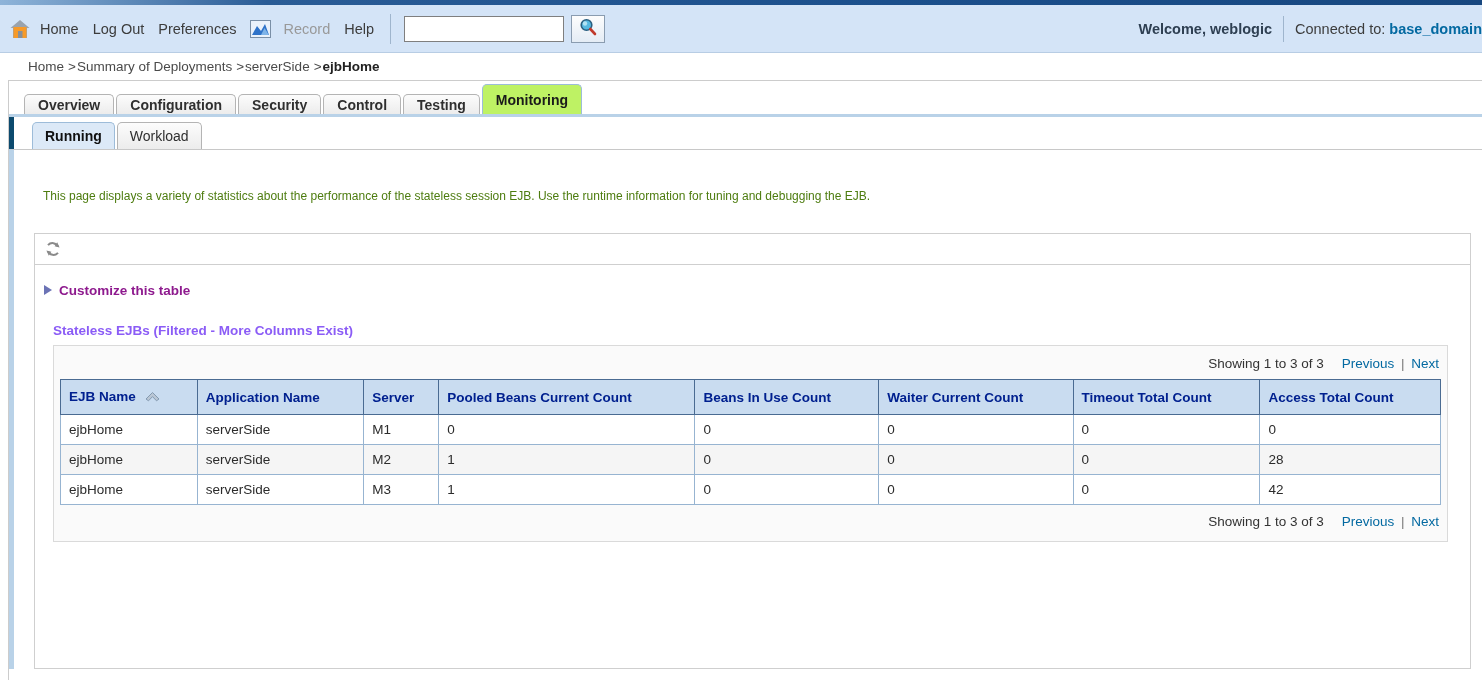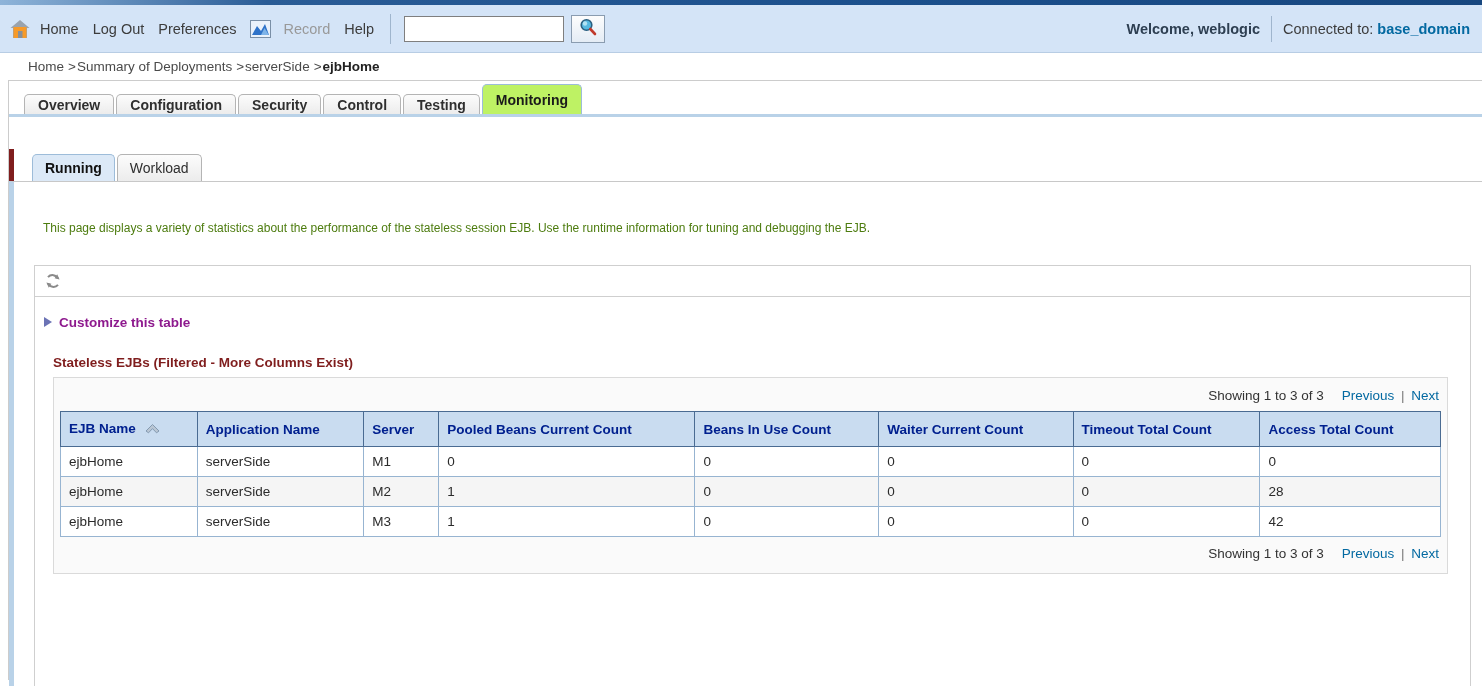--- a/index.html
+++ b/index.html
@@ -79,21 +79,21 @@
     width: 34px; height: 28px;
     margin-left: 7px;
     border: 1px solid #8a9cb0;
     background: linear-gradient(to bottom, #fdfdfd, #e4ecf5);
     position: relative;
     cursor: pointer;
     padding: 0;
   }
   .hdr-right {
     position: absolute;
-    right: 12px; top: 0;
+    right: 0; top: 0;
     height: 100%;
     display: flex;
     align-items: center;
     padding-right: 0px;
     white-space: nowrap;
   }
   .welcome {
     font-size: 14.5px;
     font-weight: bold;
     color: #2e3f52;
@@ -179,22 +179,21 @@
     background: #ffffff;
     padding-left: 0;
     min-height: 20px;
     position: relative;
   }
   .subtabs-row {
     display: flex;
     align-items: flex-end;
     padding-left: 18px;
     height: 32px;
-    border-left: 5px solid #7f1d1d;
-    margin-top: 32px;
+    border-left: 5px solid #0c4a6e;
   }
   .subtab {
     height: 27px;
     padding: 0 12px;
     display: flex;
     align-items: center;
     font-size: 14px;
     color: #2f2f2f;
     background: linear-gradient(to bottom, #fcfcfc, #ececec);
     border: 1px solid #b4b4b4;
@@ -265,21 +264,21 @@
     width: 0; height: 0;
     border-left: 8px solid #6b73b5;
     border-top: 5px solid transparent;
     border-bottom: 5px solid transparent;
     margin-right: 7px;
   }
   .table-caption {
     margin: 25px 0 7px 9px;
     font-size: 13.5px;
     font-weight: bold;
-    color: #7f1d1d;
+    color: #8b5cf6;
   }
 
   
   .table-panel {
     margin: 0 22px 0 9px;
     border: 1px solid #dadada;
     background: #fafafa;
     padding: 6px 6px 10px 6px;
   }
   .pager {

